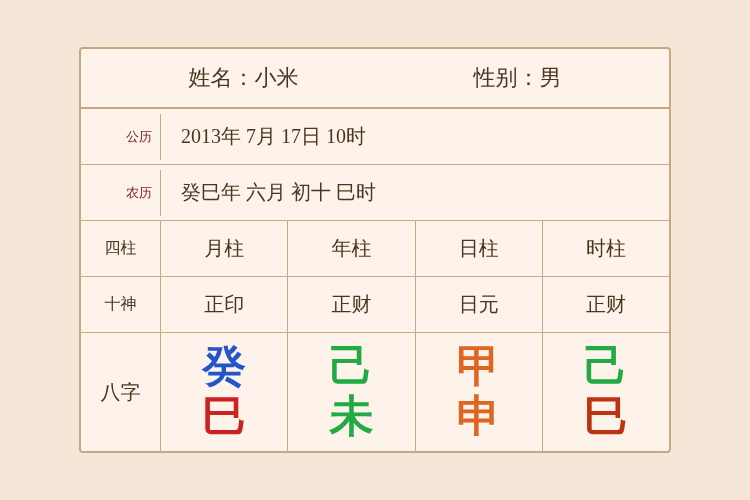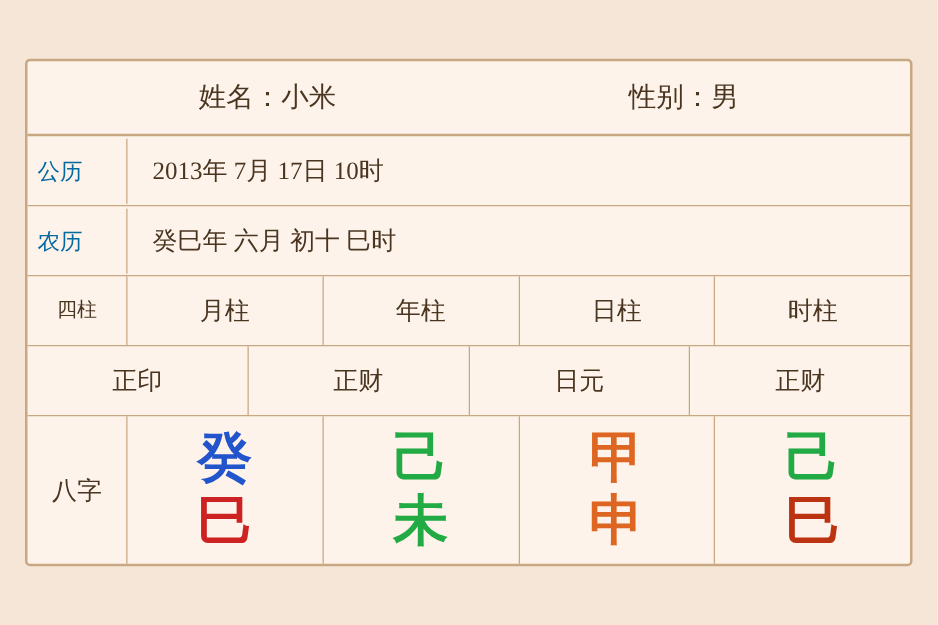--- a/index.html
+++ b/index.html
@@ -6,21 +6,21 @@
     body {
       width: 750px;
       height: 500px;
       background: #f5e6d8;
       font-family: "SimSun", "STSong", serif;
       display: flex;
       align-items: center;
       justify-content: center;
     }
     .card {
-      width: 710px;
+      width: 592px;
       background: #fdf3ea;
       border: 2px solid #c8a882;
       border-radius: 4px;
     }
     .header-row {
       display: flex;
       justify-content: space-around;
       align-items: center;
       padding: 14px 20px;
       border-bottom: 2px solid #c8a882;
@@ -32,23 +32,23 @@
       border-bottom: 1.5px solid #c8a882;
       align-items: center;
     }
     .table-row:last-child {
       border-bottom: none;
     }
     .label-cell {
       width: 80px;
       min-width: 80px;
       padding: 14px 8px;
-      text-align: left;
-      font-size: 18px;
-      color: #0369a1;
+      text-align: right;
+      font-size: 13px;
+      color: #7f1d1d;
       border-right: 1.5px solid #c8a882;
     }
     .content-cell {
       flex: 1;
       padding: 14px 20px;
       font-size: 20px;
       color: #4a3520;
     }
     
     .grid-row {
@@ -156,20 +156,21 @@
     <div class="grid-label">四柱</div>
     <div class="grid-cells">
       <div class="grid-cell">月柱</div>
       <div class="grid-cell">年柱</div>
       <div class="grid-cell">日柱</div>
       <div class="grid-cell">时柱</div>
     </div>
   </div>
 
   <div class="grid-row">
+    <div class="grid-label">十神</div>
     <div class="grid-cells">
       <div class="grid-cell">正印</div>
       <div class="grid-cell">正财</div>
       <div class="grid-cell">日元</div>
       <div class="grid-cell">正财</div>
     </div>
   </div>
 
   <div class="bazhi-row">
     <div class="bazhi-label">八字</div>

